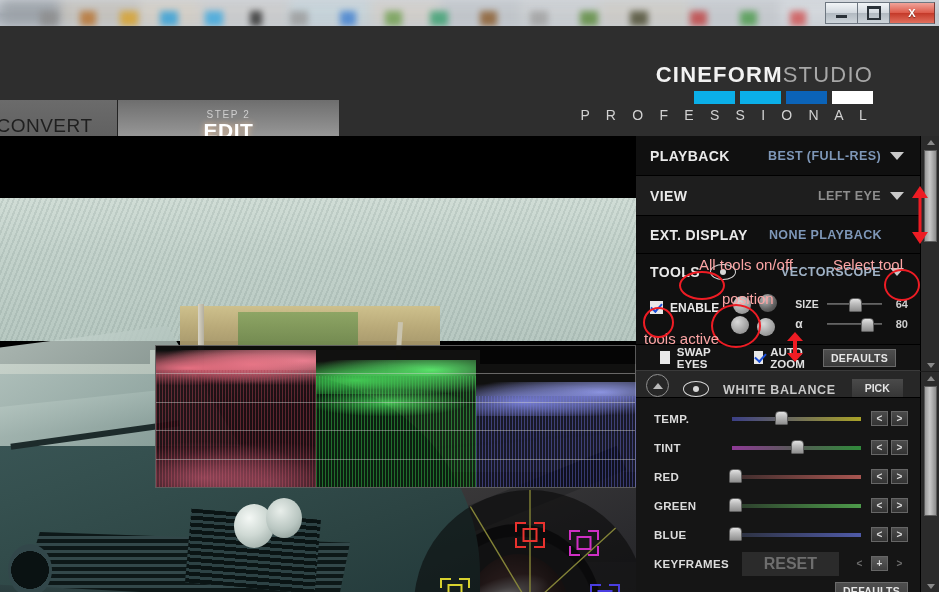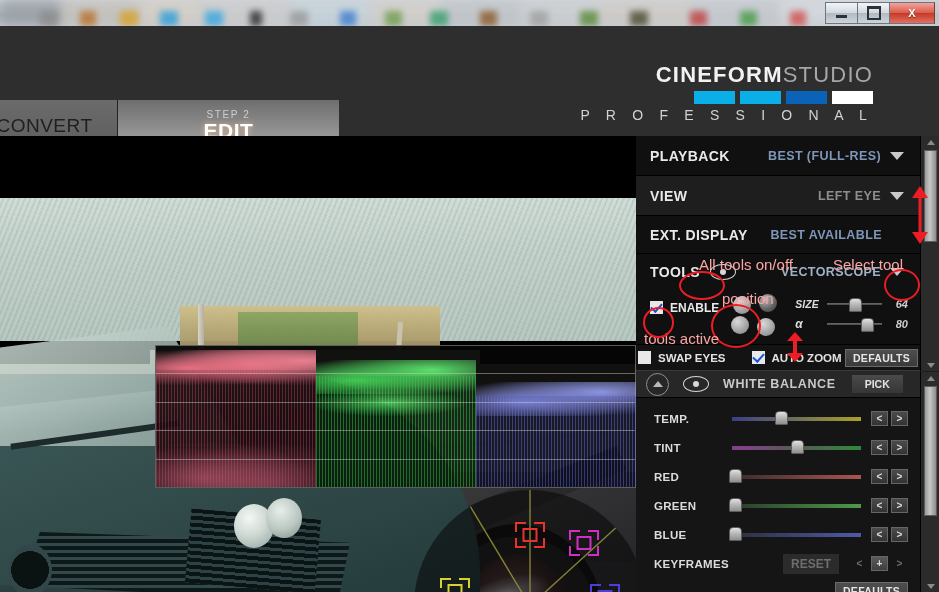--- a/index.html
+++ b/index.html
@@ -169,61 +169,61 @@
     width:284px;background:#101010;height:54px;}
   .chk{width:13px;height:13px;box-sizing:border-box;background:#e8e8e8;display:inline-block;position:relative;}
   .chk.on:after{content:"";position:absolute;left:3px;top:0px;width:5px;height:9px;
     border:solid #1b4fd8;border-width:0 2.6px 2.6px 0;transform:rotate(42deg);}
   .enablelbl{color:#e9e9e9;font-size:12px;font-weight:bold;margin-left:7px;margin-top:-1px;}
   .posgrid{margin-left:12px;width:54px;height:42px;position:relative;}
   .posdot{position:absolute;width:18px;height:18px;border-radius:50%;
     background:radial-gradient(circle at 36% 32%,#d9d9d9,#9d9d9d 65%,#808080 100%);}
   .posdot.sel{background:radial-gradient(circle at 34% 30%,#bdbdbd,#5f5f5f 60%,#3a3a3a 100%);}
   .sliders{margin-left:10px;flex:1;}
-  .srow{display:flex;align-items:center;height:20px;font-style:italic;}
+  .srow{display:flex;align-items:center;height:20px;}
   .slbl{color:#dcdcdc;font-size:10.5px;font-weight:bold;width:26px;}
   .strack{position:relative;flex:1;height:12px;margin:0 6px;}
   .strack:before{content:"";position:absolute;left:0;top:5px;width:100%;height:2px;
     background:linear-gradient(180deg,#6c6c6c,#4a4a4a);}
   .sthumb{position:absolute;top:0;width:13px;height:14px;margin-left:-6px;
     background:linear-gradient(180deg,#e2e2e2 0%,#bdbdbd 40%,#8f8f8f 100%);
     border:1px solid #5d5d5d;box-sizing:border-box;border-radius:4px 4px 1px 1px;}
   .sval{color:#cfcfcf;font-size:11px;font-weight:bold;width:20px;text-align:right;}
 
-  .swaprow{display:flex;align-items:center;height:26px;padding:0 2px;box-sizing:border-box;
+  .swaprow{display:flex;align-items:center;height:26px;padding:0 24px;box-sizing:border-box;
     width:284px;background:#131313;border-top:1px solid #000;justify-content:center;}
   .swaplbl{color:#e2e2e2;font-size:11.5px;font-weight:bold;margin-left:7px;}
   .chk.off{background:#e8e8e8;}
   .btn-defaults{margin-left:auto;background:linear-gradient(180deg,#4e4e4e,#3a3a3a);
     border:1px solid #6a6a6a;color:#e6e6e6;font-size:10.5px;font-weight:bold;
     padding:2px 7px;letter-spacing:.3px;}
 
-  .wbhead{display:flex;align-items:center;height:28px;padding:0 14px 0 10px;box-sizing:border-box;
+  .wbhead{display:flex;align-items:flex-end;height:28px;padding:0 14px 0 10px;box-sizing:border-box;
     width:284px;background:#272727;border-top:1px solid #3a3a3a;border-bottom:1px solid #000;}
   .collapse{width:21px;height:21px;border-radius:50%;border:1.4px solid #8f8f8f;
     display:flex;align-items:center;justify-content:center;}
   .collapse i{width:0;height:0;border-left:5px solid transparent;border-right:5px solid transparent;
     border-bottom:6px solid #b9b9b9;}
   .wbtitle{color:#c9c9c9;font-size:12.5px;font-weight:bold;letter-spacing:.6px;margin-left:14px;}
   .btn-pick{margin-left:16px;background:linear-gradient(180deg,#4a4a4a,#363636);
     border:none;color:#e4e4e4;font-size:10.5px;font-weight:bold;padding:3px 13px;}
 
   .wbbody{width:284px;background:#151515;box-sizing:border-box;padding:6px 0 0 0;}
   .wbrow{display:flex;align-items:center;height:29px;padding:0 12px 0 18px;box-sizing:border-box;}
   .wblbl{color:#dcdcdc;font-size:11.5px;font-weight:bold;width:78px;letter-spacing:.3px;}
   .gtrack{position:relative;flex:1;height:14px;}
   .gbar{position:absolute;left:0;top:5px;width:100%;height:4px;}
   .nudge{margin-left:10px;display:flex;gap:3px;}
   .nbtn{width:17px;height:15px;background:linear-gradient(180deg,#4b4b4b,#333);
     border:1px solid #666;color:#dcdcdc;font-size:10px;font-weight:bold;
     display:flex;align-items:center;justify-content:center;box-sizing:border-box;}
   .nbtn.dim{color:#6d6d6d;border-color:#3c3c3c;background:#222;}
   .nbtn.plus{background:linear-gradient(180deg,#5a5a5a,#3f3f3f);}
-  .btn-reset{background:#2b2b2b;border:none;color:#6e6e6e;font-size:12px;font-weight:bold;
-    padding:3px 8px;margin-left:auto;}
+  .btn-reset{background:#2b2b2b;border:none;color:#6e6e6e;font-size:16px;font-weight:bold;
+    padding:3px 22px;margin-left:auto;}
   .defrow{display:flex;padding:4px 12px 0 0;box-sizing:border-box;width:284px;background:#151515;height:28px;}
 
   
   .sb{position:absolute;width:19px;background:#2b2b2b;border-left:1px solid #000;}
   .sb-arrow{position:absolute;left:0;width:19px;height:12px;display:flex;
     align-items:center;justify-content:center;}
   .sb-arrow i{width:0;height:0;border-left:4px solid transparent;border-right:4px solid transparent;}
   .sb-up i{border-bottom:5px solid #8a8a8a;}
   .sb-dn i{border-top:5px solid #8a8a8a;}
   .sb-thumb{position:absolute;left:3px;width:13px;
@@ -395,21 +395,21 @@
     </div>
 
     <div class="prow lite">
       <span class="plabel">VIEW</span>
       <span class="pval dim">LEFT EYE</span>
       <span class="caret"></span>
     </div>
 
     <div class="prow dark" style="height:38px">
       <span class="plabel">EXT. DISPLAY</span>
-      <span class="pval blue" style="margin-right:22px">BEST AVAILABLE</span>
+      <span class="pval blue" style="margin-right:22px">NONE PLAYBACK</span>
     </div>
 
     <div class="toolsblock">
       <div class="toolsrow">
         <span class="plabel">TOOLS</span>
         <span class="eye" style="margin-left:10px">
             <em></em>
           </span>
         <span class="tools-sel">VECTORSCOPE</span>
         <span class="caret"></span>

